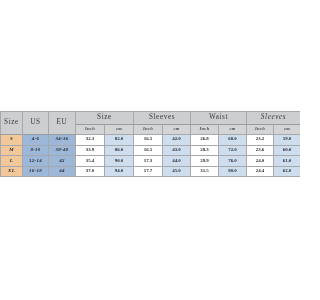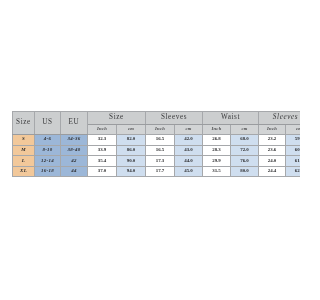--- a/index.html
+++ b/index.html
@@ -14,21 +14,21 @@
 
   #page {
     position: relative;
     width: 300px;
     height: 300px;
     background: #ffffff;
   }
 
   #size-chart-wrap {
     position: absolute;
-    left: 12px;
+    left: 0px;
     top: 111px;
     width: 268px;
     border-radius: 12px;
   }
 
   table.size-chart {
     border-collapse: collapse;
     width: 300px;
     table-layout: fixed;
     border: 1px solid #8d8f92;

